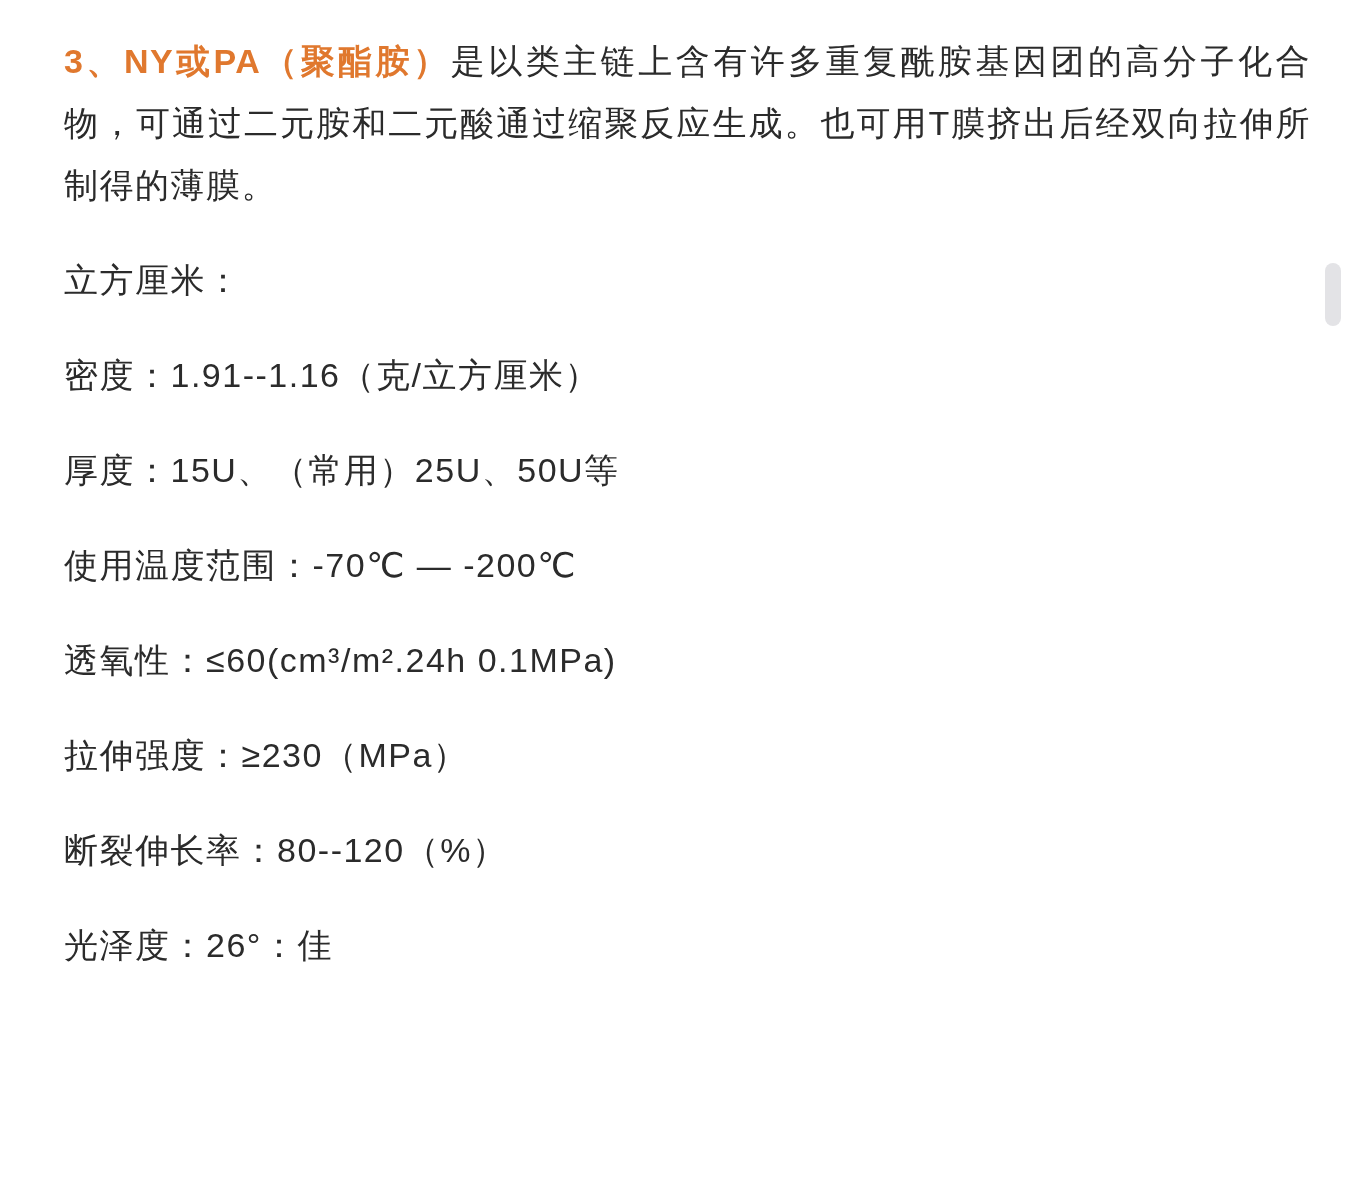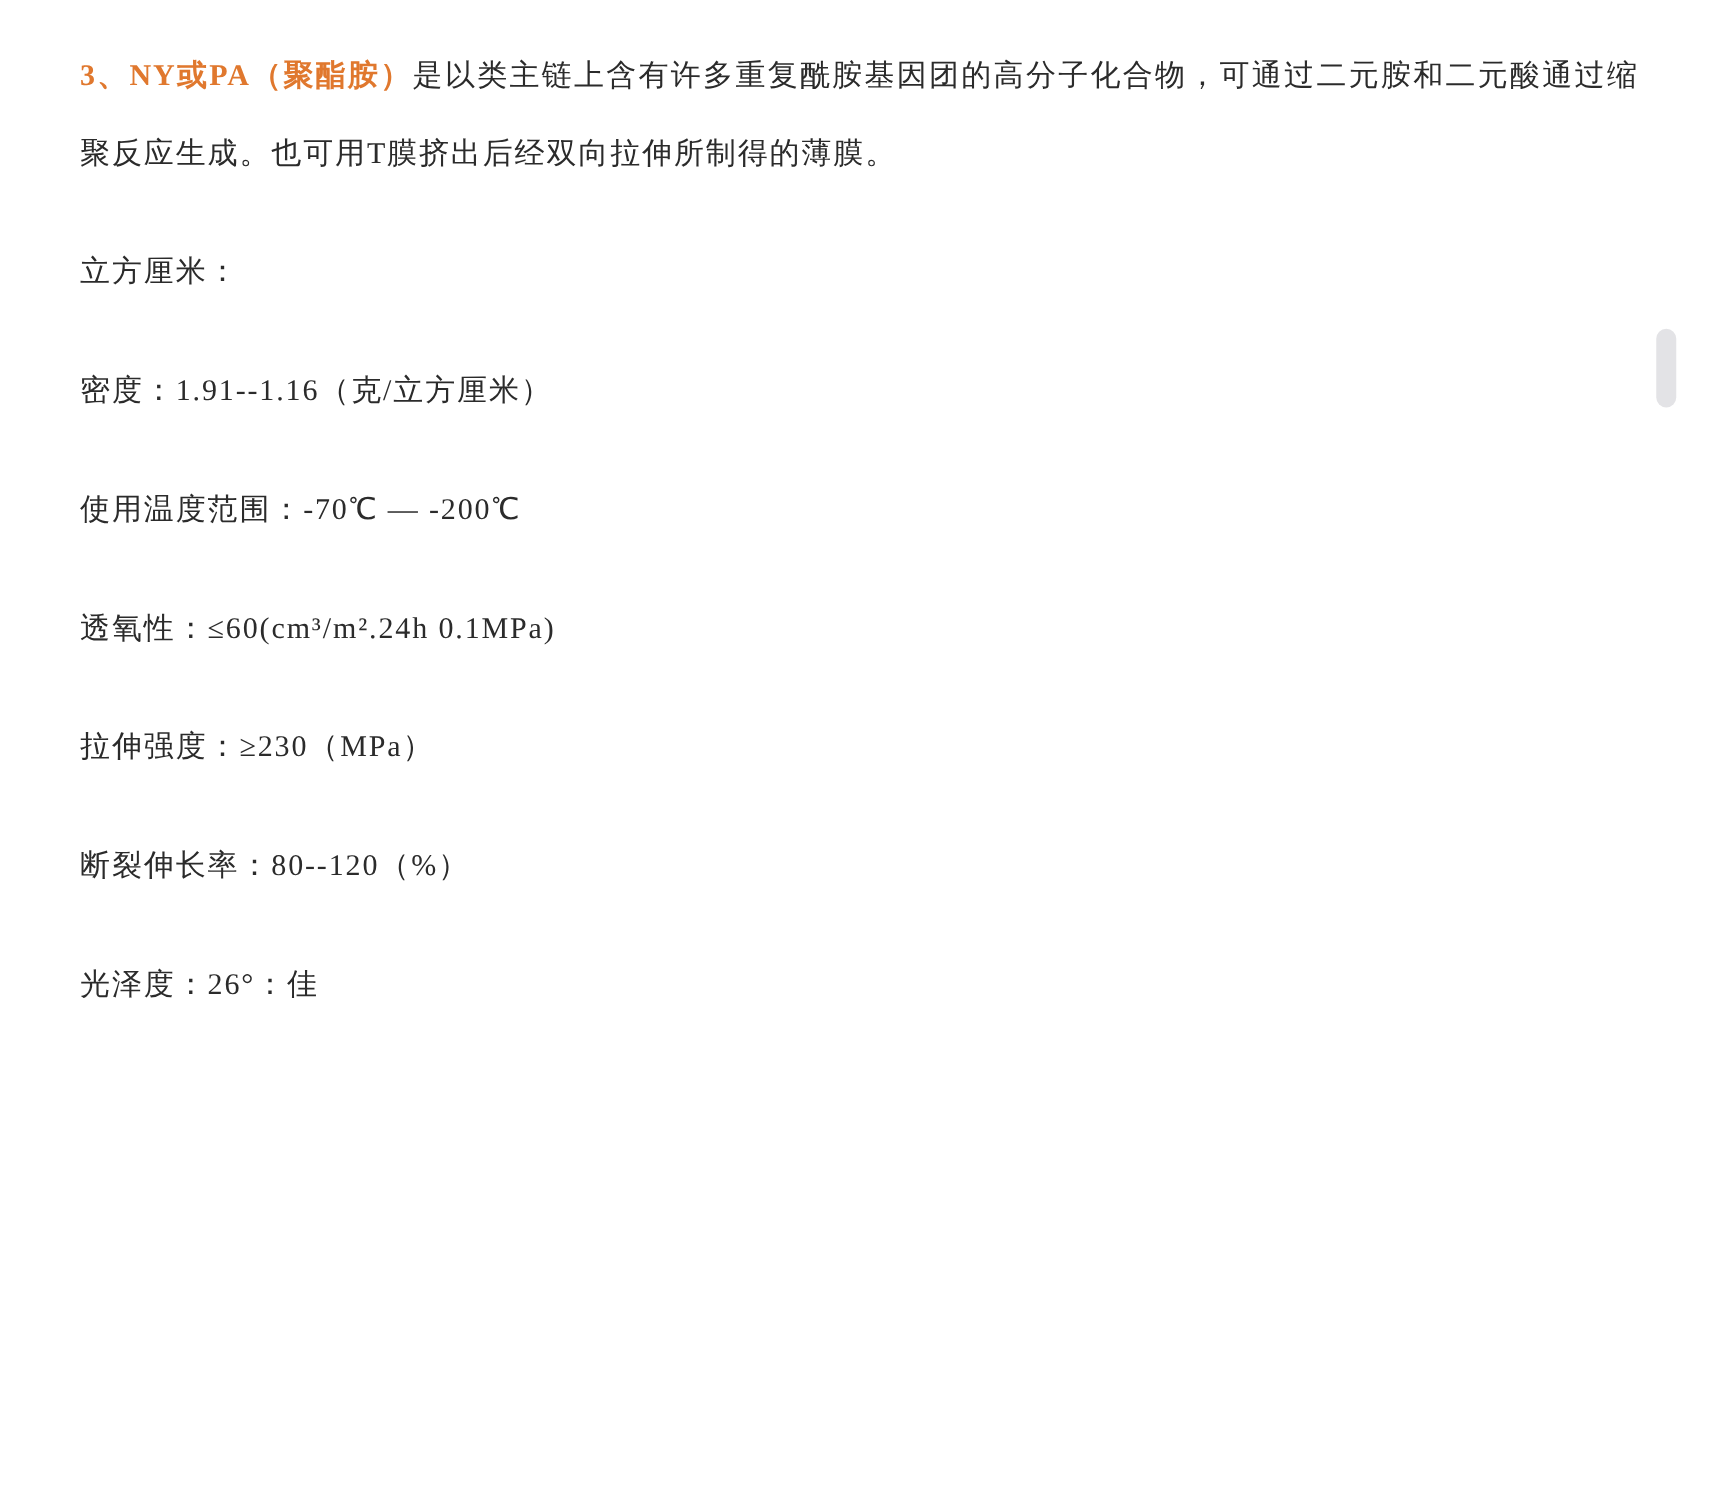--- a/index.html
+++ b/index.html
@@ -14,26 +14,25 @@
     position: relative;
     font-family: "Liberation Sans", "DejaVu Sans", sans-serif;
     color: #2b2b2b;
   }
   .content {
     padding: 30px 58px 0 64px;
     box-sizing: border-box;
     width: 1369px;
   }
   .content p {
-    font-size: 24px;
+    font-size: 34px;
     line-height: 62px;
     margin: 0 0 33px 0;
     letter-spacing: 1.5px;
     font-weight: 400;
-    font-family: Liberation Serif, serif;
   }
   .intro {
     text-align: justify;
     text-justify: inter-ideograph;
   }
   .intro .highlight {
     color: #e0782e;
     font-weight: 700;
   }
   .property {
@@ -52,20 +51,21 @@
 </head>
 <body>
 
 <div class="content">
 
   <p class="intro"><span class="highlight">3、NY或PA（聚酯胺）</span><span>是以类主链上含有许多重复酰胺基因团的高分子化合物，可通过二元胺和二元酸通过缩聚反应生成。也可用T膜挤出后经双向拉伸所制得的薄膜。</span></p>
 
   <p class="property">立方厘米：</p>
 
   <p class="property">密度：1.91--1.16（克/立方厘米）</p>
+  <p class="property">厚度：15U、（常用）25U、50U等</p>
   <p class="property">使用温度范围：-70℃ — -200℃</p>
   <p class="property">透氧性：≤60(cm³/m².24h 0.1MPa)</p>
   <p class="property">拉伸强度：≥230（MPa）</p>
   <p class="property">断裂伸长率：80--120（%）</p>
   <p class="property">光泽度：26°：佳</p>
 
 </div>
 
 <div class="scroll-thumb"></div>
 

